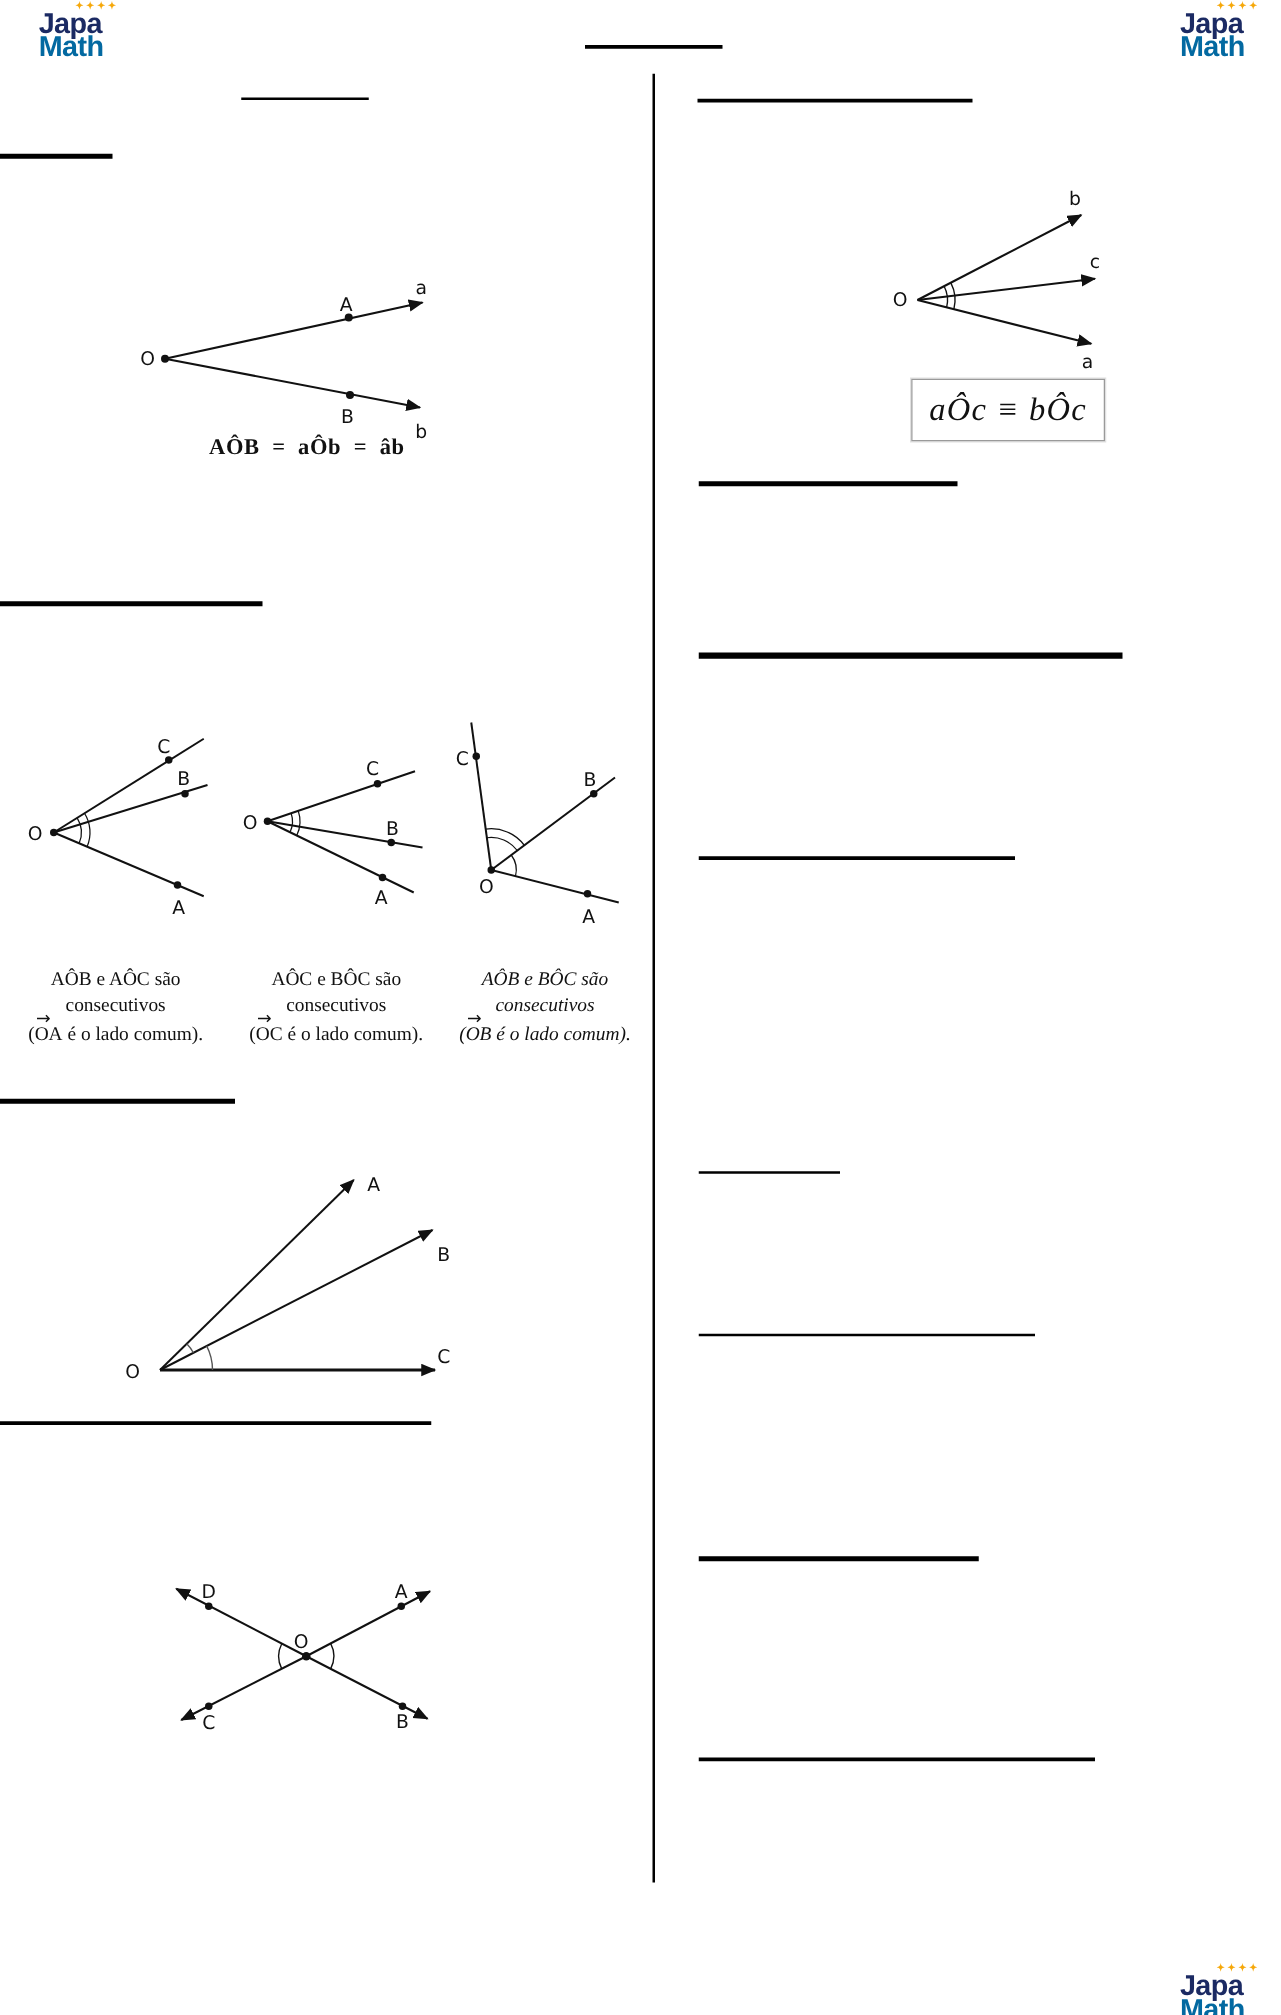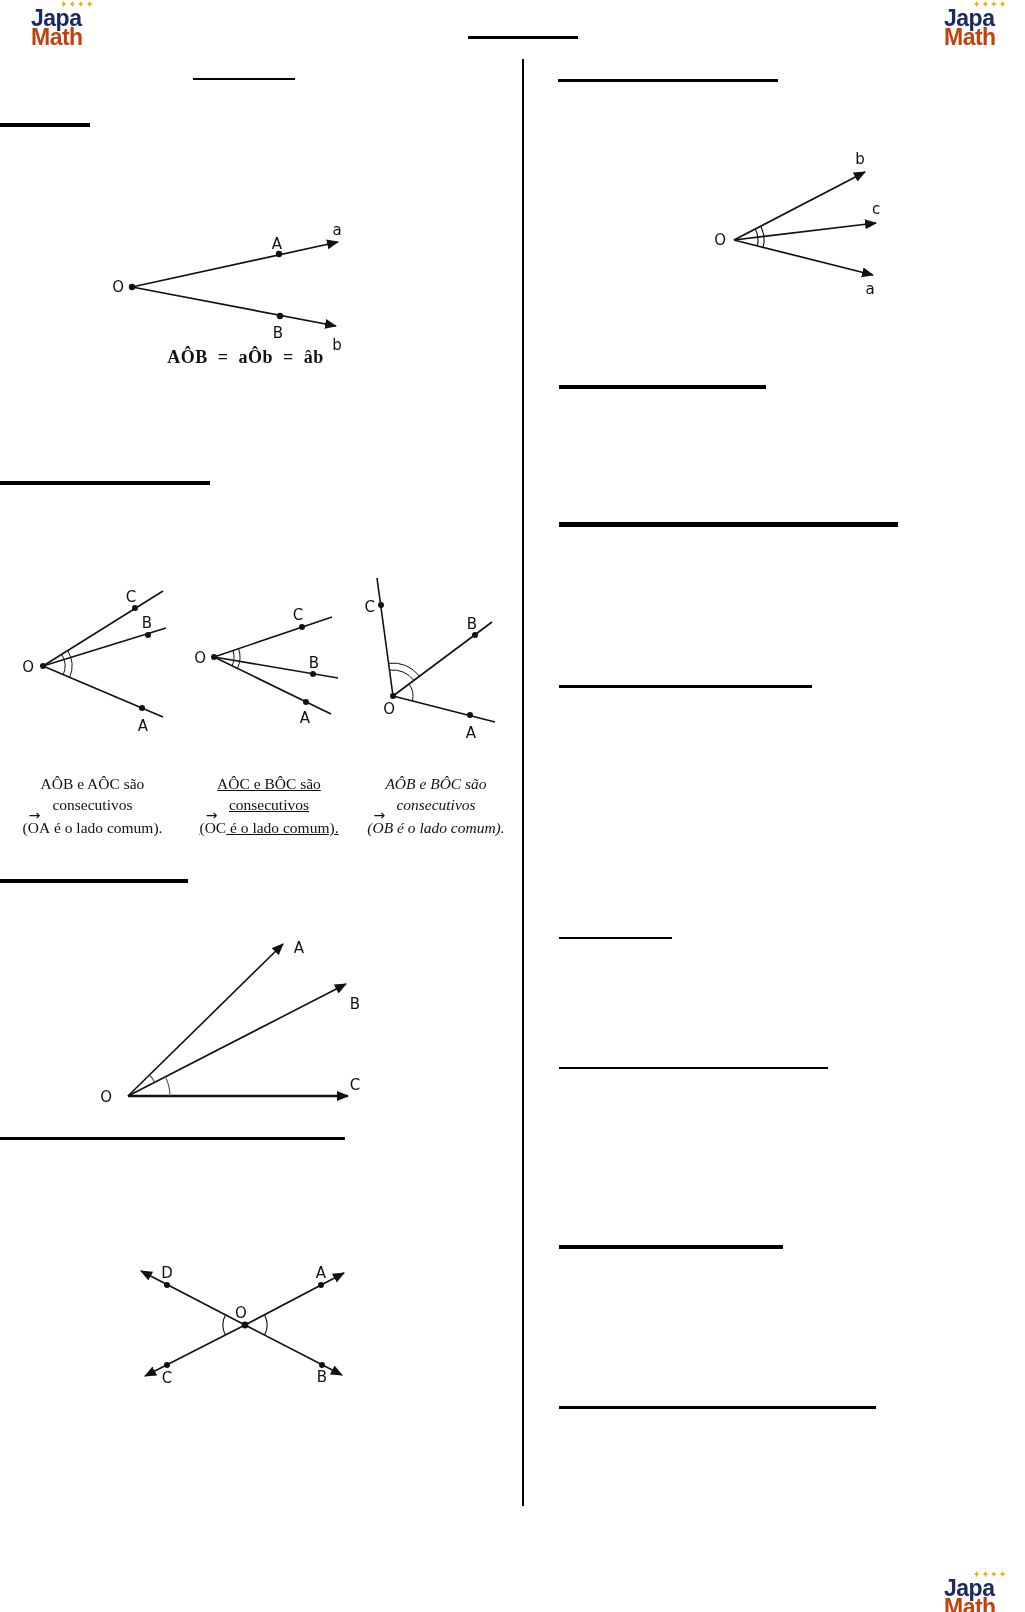--- a/index.html
+++ b/index.html
@@ -7,21 +7,21 @@
     position:relative;width:1025px;height:1612px;margin:0 auto;
     background:#ffffff;overflow:hidden;
     font-family:"Liberation Serif",serif;color:#111;
   }
   
   .logo{position:absolute;width:64px;font-family:"Liberation Sans",sans-serif;
         font-weight:bold;line-height:0.83;}
   .logo-stars{color:#f6a80a;font-size:8px;letter-spacing:2px;text-align:right;
               height:8px;line-height:1;}
   .logo-japa{color:#1b2a63;font-size:23px;letter-spacing:-0.5px;}
-  .logo-math{color:#c2410c;font-size:23px;letter-spacing:-0.5px;}
+  .logo-math{color:#0369a1;font-size:23px;letter-spacing:-0.5px;}
   .logo-tl{left:31px;top:1px;}
   .logo-tr{left:944px;top:1px;}
   .logo-br{left:944px;top:1571px;}
   
   .bar{position:absolute;background:#000;}
   .bar-title   {left:468px;top:36px;width:110px;height:3px;}
   .bar-l1      {left:193px;top:78px;width:102px;height:2px;}
   .bar-l2      {left:0px;  top:123px;width:90px;height:4px;}
   .bar-l3      {left:0px;  top:481px;width:210px;height:4px;}
   .bar-l4      {left:0px;  top:879px;width:188px;height:4px;}
@@ -49,21 +49,21 @@
   
   .formula1{position:absolute;left:138px;top:347px;width:215px;text-align:center;
             font-weight:bold;font-size:18px;word-spacing:5px;letter-spacing:0.5px;}
   .formula-box{position:absolute;left:729px;top:303px;width:153px;height:48px;
                border:1px solid #9a9a9a;box-shadow:0 0 0 1px #e0e0e0;
                display:flex;align-items:center;justify-content:center;
                font-style:italic;font-size:26px;letter-spacing:1px;background:#fff;}
   
   .cap{position:absolute;top:773px;text-align:center;font-size:15.5px;line-height:21px;}
   .cap-1{left:5px;  width:175px;}
-  .cap-2{left:183px;width:172px;text-decoration:underline;}
+  .cap-2{left:183px;width:172px;}
   .cap-3{left:352px;width:168px;font-style:italic;}
   .cap .l3{margin-top:2px;white-space:nowrap;}
   .vec{position:relative;display:inline-block;}
   .vec .vec-arrow{position:absolute;left:1px;top:-12px;font-size:14px;
                   letter-spacing:-1px;font-family:"DejaVu Sans",sans-serif;}
 </style>
 </head>
 <body>
 
 <div class="page">
@@ -139,20 +139,21 @@
       <g stroke="#111" stroke-width="1.1" fill="none">
         <path d="M95.3,89 A24,24 0 0 1 97.3,105.9"></path>
         <path d="M100.7,86.3 A30,30 0 0 1 103.1,107.4"></path>
       </g>
       <text x="66" y="105" text-anchor="end">O</text>
       <text x="200" y="24" text-anchor="middle">b</text>
       <text x="216" y="74" text-anchor="middle">c</text>
       <text x="210" y="154" text-anchor="middle">a</text>
     </svg>
   </div>
+  <div class="formula-box">aÔc ≡ bÔc</div>
 
   <div class="fig fig-2a">
     <svg width="200" height="185" viewBox="0 0 200 185">
       <g stroke="#111" stroke-width="1.6">
         <line x1="43" y1="106" x2="163" y2="31"></line>
         <line x1="43" y1="106" x2="166" y2="68"></line>
         <line x1="43" y1="106" x2="163" y2="157"></line>
       </g>
       <g stroke="#111" stroke-width="1" fill="none">
         <path d="M61.7,94.3 A22,22 0 0 1 63.3,114.6"></path>

